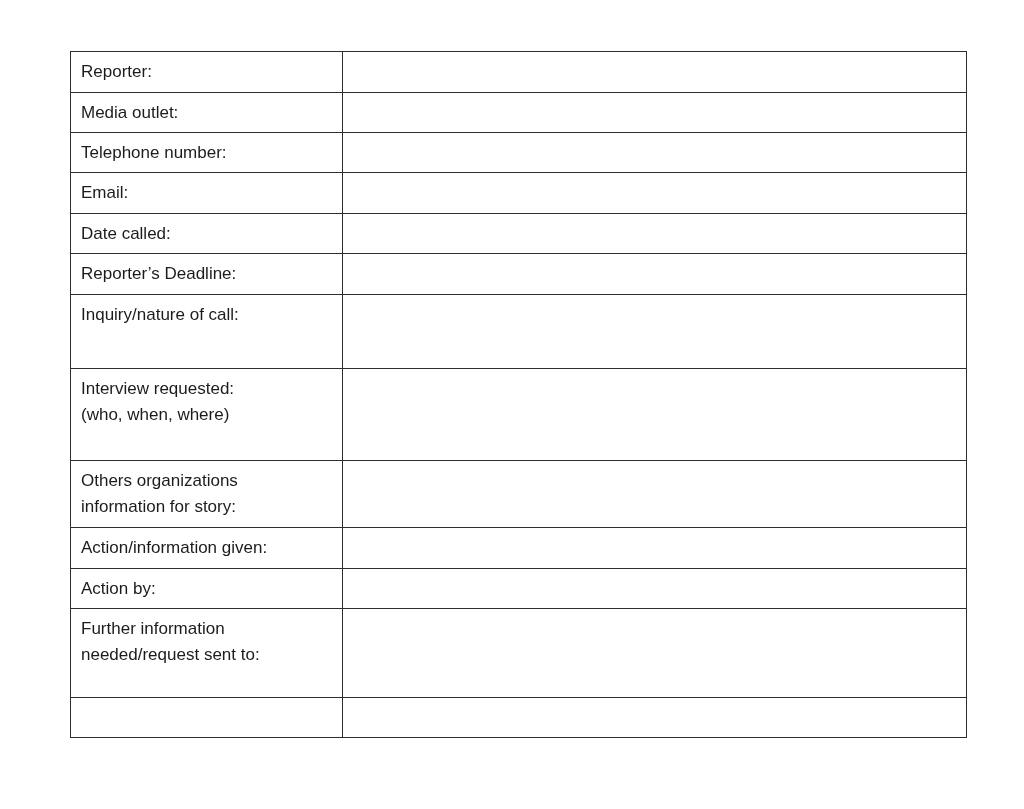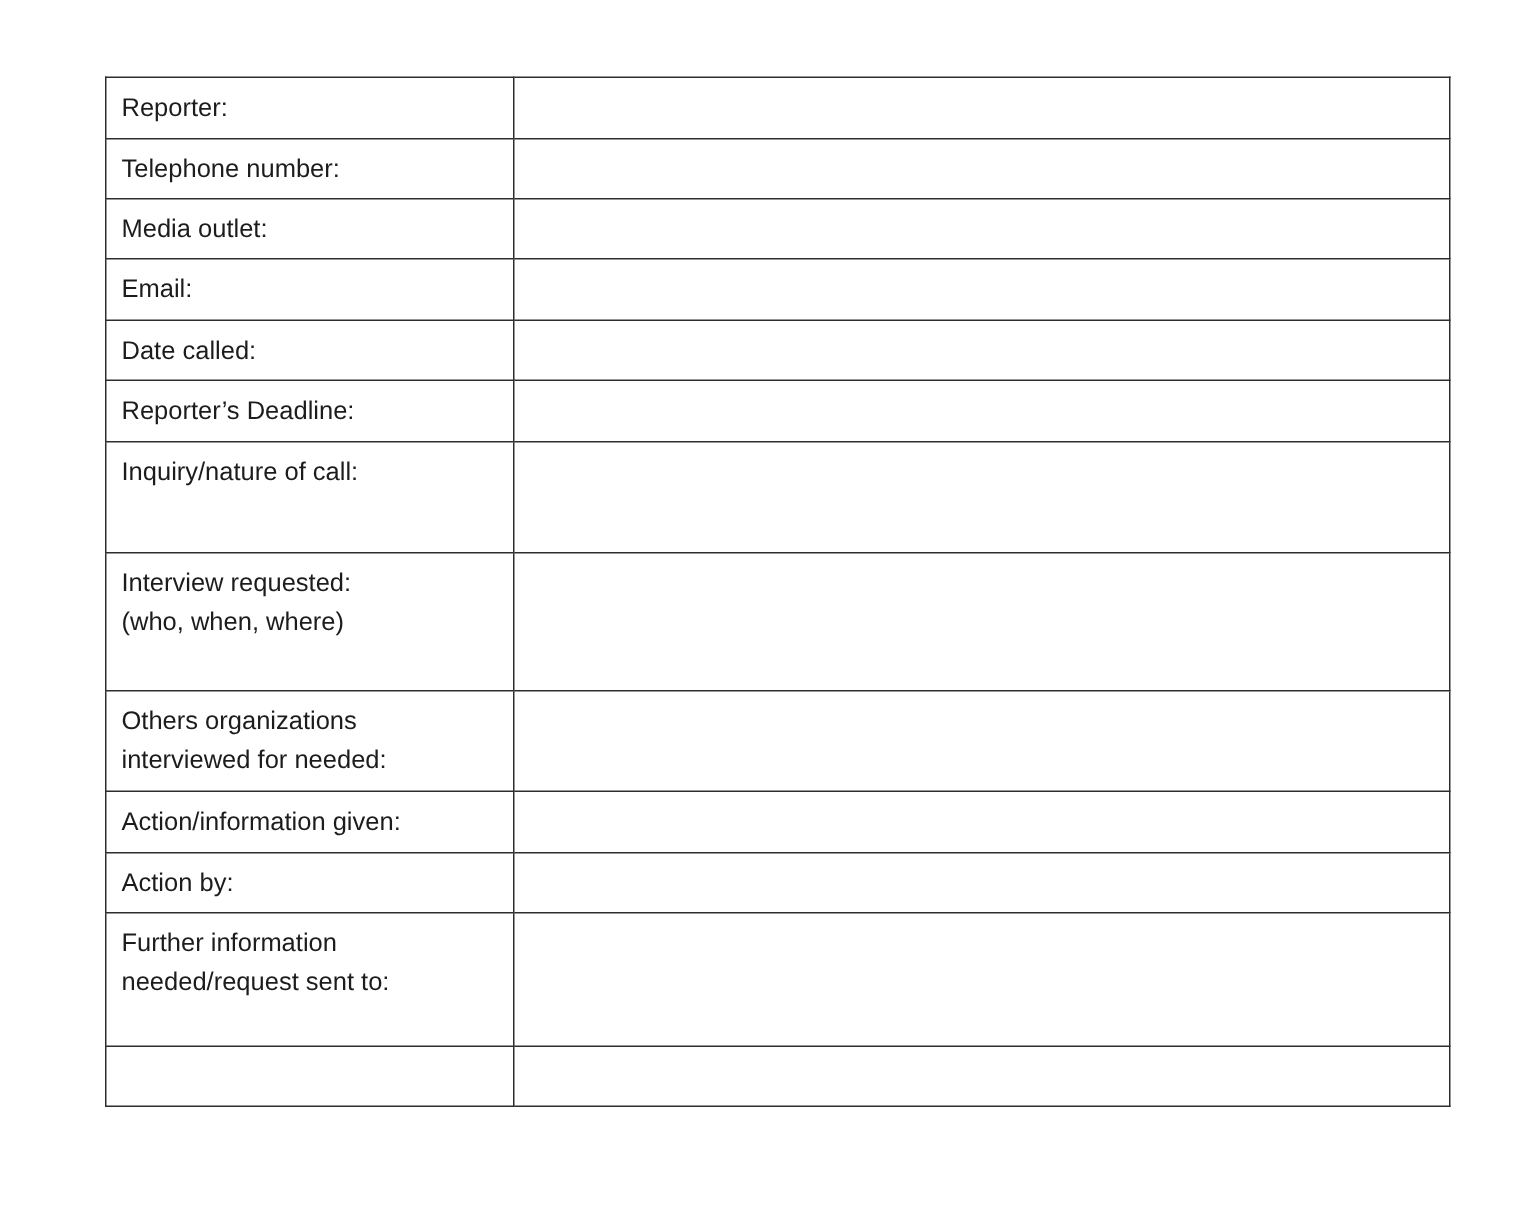--- a/index.html
+++ b/index.html
@@ -59,25 +59,25 @@
     <colgroup>
       <col class="c-label">
       <col class="c-value">
     </colgroup>
     <tbody>
       <tr class="r-s2">
         <td class="label-cell">Reporter:</td>
         <td class="value-cell"></td>
       </tr>
       <tr class="r-s">
-        <td class="label-cell">Telephone number:</td>
+        <td class="label-cell">Media outlet:</td>
         <td class="value-cell"></td>
       </tr>
       <tr class="r-s">
-        <td class="label-cell">Media outlet:</td>
+        <td class="label-cell">Telephone number:</td>
         <td class="value-cell"></td>
       </tr>
       <tr class="r-s2">
         <td class="label-cell">Email:</td>
         <td class="value-cell"></td>
       </tr>
       <tr class="r-s">
         <td class="label-cell">Date called:</td>
         <td class="value-cell"></td>
       </tr>
@@ -89,21 +89,21 @@
         <td class="label-cell">Inquiry/nature of call:</td>
         <td class="value-cell"></td>
       </tr>
       <tr class="r-xxl">
         <td class="label-cell">Interview requested:
 (who, when, where)</td>
         <td class="value-cell"></td>
       </tr>
       <tr class="r-m">
         <td class="label-cell">Others organizations
-interviewed for needed:</td>
+information for story:</td>
         <td class="value-cell"></td>
       </tr>
       <tr class="r-s2">
         <td class="label-cell">Action/information given:</td>
         <td class="value-cell"></td>
       </tr>
       <tr class="r-s">
         <td class="label-cell">Action by:</td>
         <td class="value-cell"></td>
       </tr>

